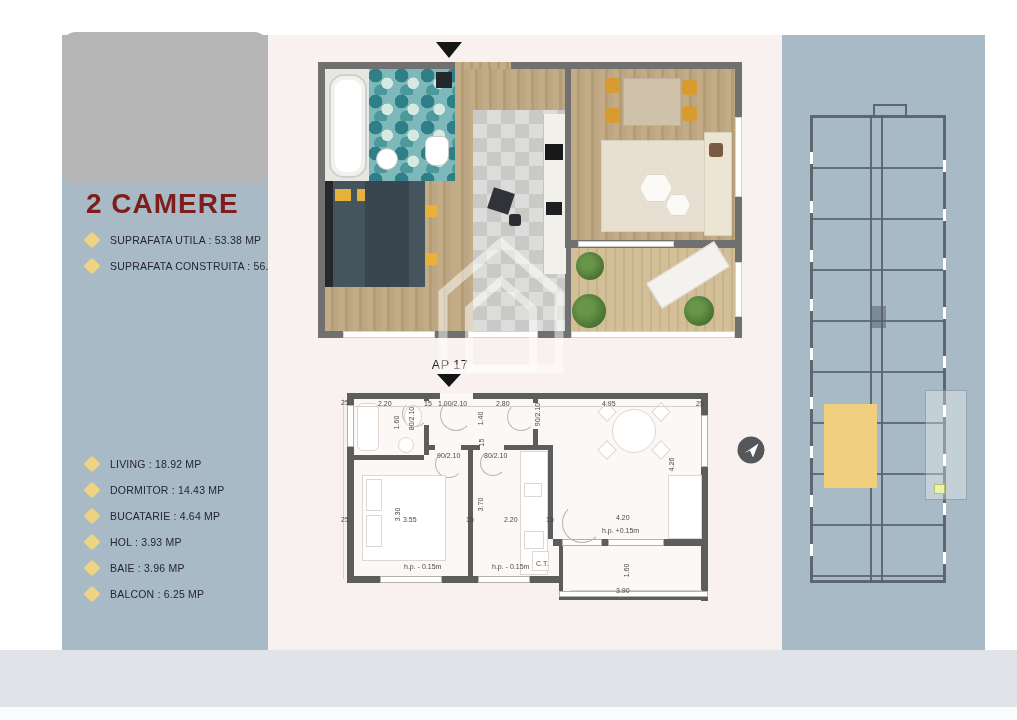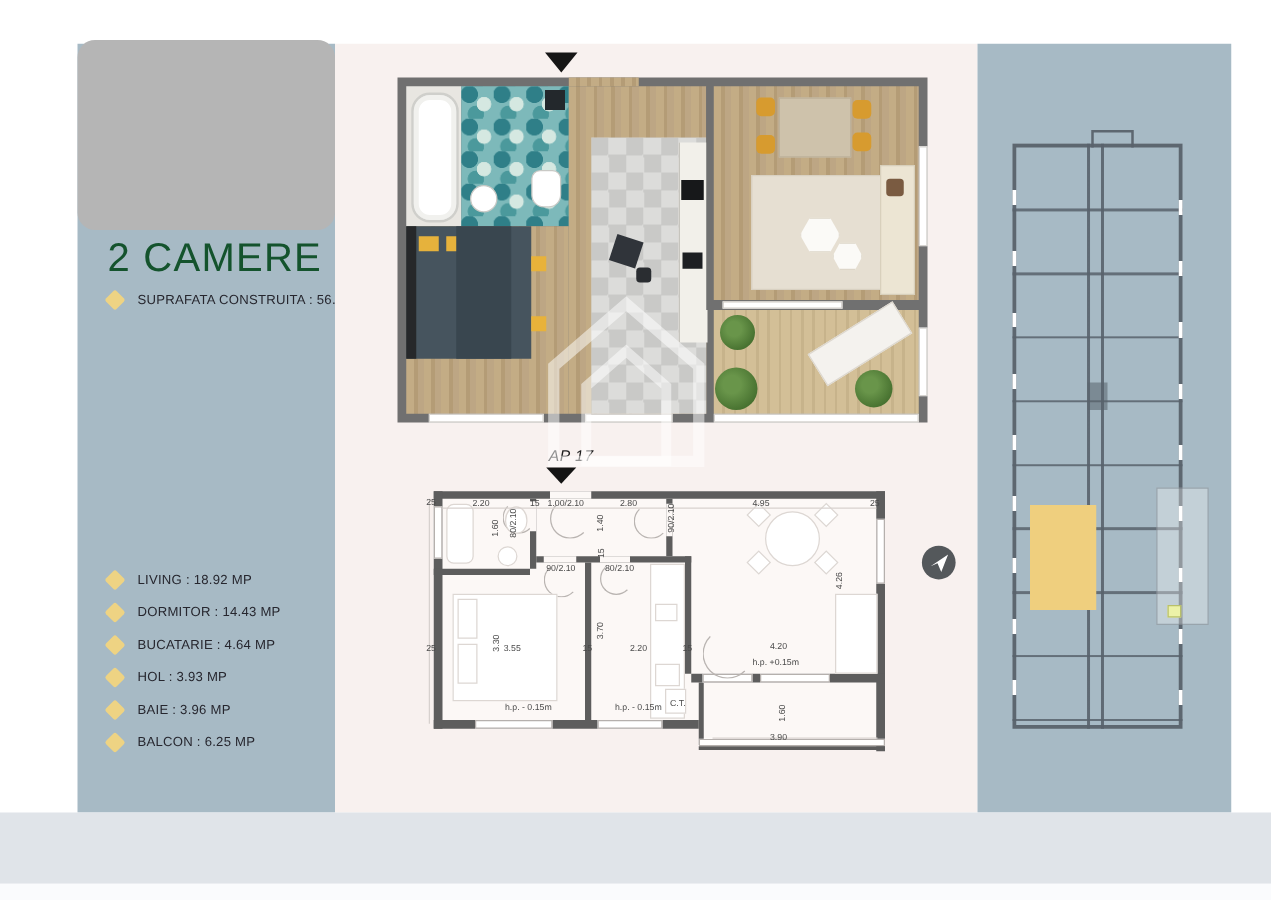--- a/index.html
+++ b/index.html
@@ -3,44 +3,44 @@
 <meta charset="utf-8">
 <style>
   html,body{margin:0;padding:0;background:#fff;}
   .canvas{position:relative;width:1017px;height:720px;background:#ffffff;overflow:hidden;
           font-family:"Liberation Sans",sans-serif;}
   .abs{position:absolute;}
 
   
   .left-panel{position:absolute;left:62px;top:35px;width:206px;height:615px;background:#a7bac5;}
   .logo-box{position:absolute;left:0;top:-3px;width:206px;height:152px;background:#b5b5b5;border-radius:14px;}
-  .lp-title{position:absolute;left:24px;top:153px;margin:0;font-size:32px;font-weight:400;
-            letter-spacing:1px;color:#14532d;}
+  .lp-title{position:absolute;left:24px;top:153px;margin:0;font-size:28px;font-weight:700;
+            letter-spacing:1px;color:#7f1d1d;}
   .spec-list,.room-list{position:absolute;left:20px;margin:0;padding:0;list-style:none;
             display:flex;flex-direction:column;gap:12px;}
   .spec-list{top:198px;}
   .room-list{top:422px;}
   .li{display:flex;align-items:center;height:14px;}
   .diamond{width:12px;height:12px;background:#eed383;transform:rotate(45deg);border-radius:2px;
            margin:0 12px 0 4px;flex:none;}
   .li-text{font-size:10.5px;color:#26262e;letter-spacing:.2px;white-space:nowrap;}
   .li-suffix{font-size:10.5px;color:rgba(255,255,255,.85);margin-left:4px;white-space:nowrap;}
   .lp-section{position:absolute;left:0;top:357px;width:206px;margin:0;text-align:center;
               font-size:21px;font-weight:400;color:#ffffff;line-height:1.35;}
   .lp-section span{display:block;width:150px;margin:0 auto;}
 
   .yellow-tab{position:absolute;left:268px;top:95px;width:28px;height:79px;background:#f9d98c;}
 
   
   .main-area{position:absolute;left:268px;top:35px;width:514px;height:615px;background:#f8f1ef;}
   .tri{width:0;height:0;position:absolute;}
   .top-marker{left:168px;top:7px;border-left:13px solid transparent;border-right:13px solid transparent;
               border-top:16px solid #161616;}
-  .ap-label{position:absolute;left:157px;top:323px;width:50px;text-align:right;font-size:12.5px;
-            color:#1e1e1e;letter-spacing:.5px;font-style:italic;}
+  .ap-label{position:absolute;left:157px;top:323px;width:50px;text-align:center;font-size:12.5px;
+            color:#1e1e1e;letter-spacing:.5px;}
   .ap-marker{left:169px;top:339px;border-left:12px solid transparent;border-right:12px solid transparent;
              border-top:13px solid #141414;}
 
   
   .render-plan{position:absolute;left:50px;top:27px;width:424px;height:276px;background:#707070;}
   .render-plan .abs{position:absolute;}
   .wood{background:repeating-linear-gradient(90deg,#c3ac85 0 6px,#b49c76 6px 9px,#bda684 9px 14px);}
   .rp-bathleft{left:7px;top:7px;width:44px;height:112px;background:#e8e6e1;}
   .rp-tub{left:11px;top:12px;width:34px;height:100px;background:#fff;border:2px solid #cfcfcb;
           border-radius:15px;box-shadow:inset 0 0 0 4px #f1f1ee;}
@@ -141,20 +141,24 @@
 
 <div class="canvas">
 
   <aside class="left-panel">
     <div class="logo-box"></div>
     <h1 class="lp-title">2 CAMERE</h1>
 
     <ul class="spec-list">
       <li class="li">
         <span class="diamond"></span>
+        <span class="li-text">SUPRAFATA UTILA : 53.38 MP</span>
+      </li>
+      <li class="li">
+        <span class="diamond"></span>
         <span class="li-text">SUPRAFATA CONSTRUITA : 56.03 MP</span>
       </li>
     </ul>
 
 
     <ul class="room-list">
       <li class="li">
         <span class="diamond"></span>
         <span class="li-text">LIVING : 18.92 MP</span>
       </li>

